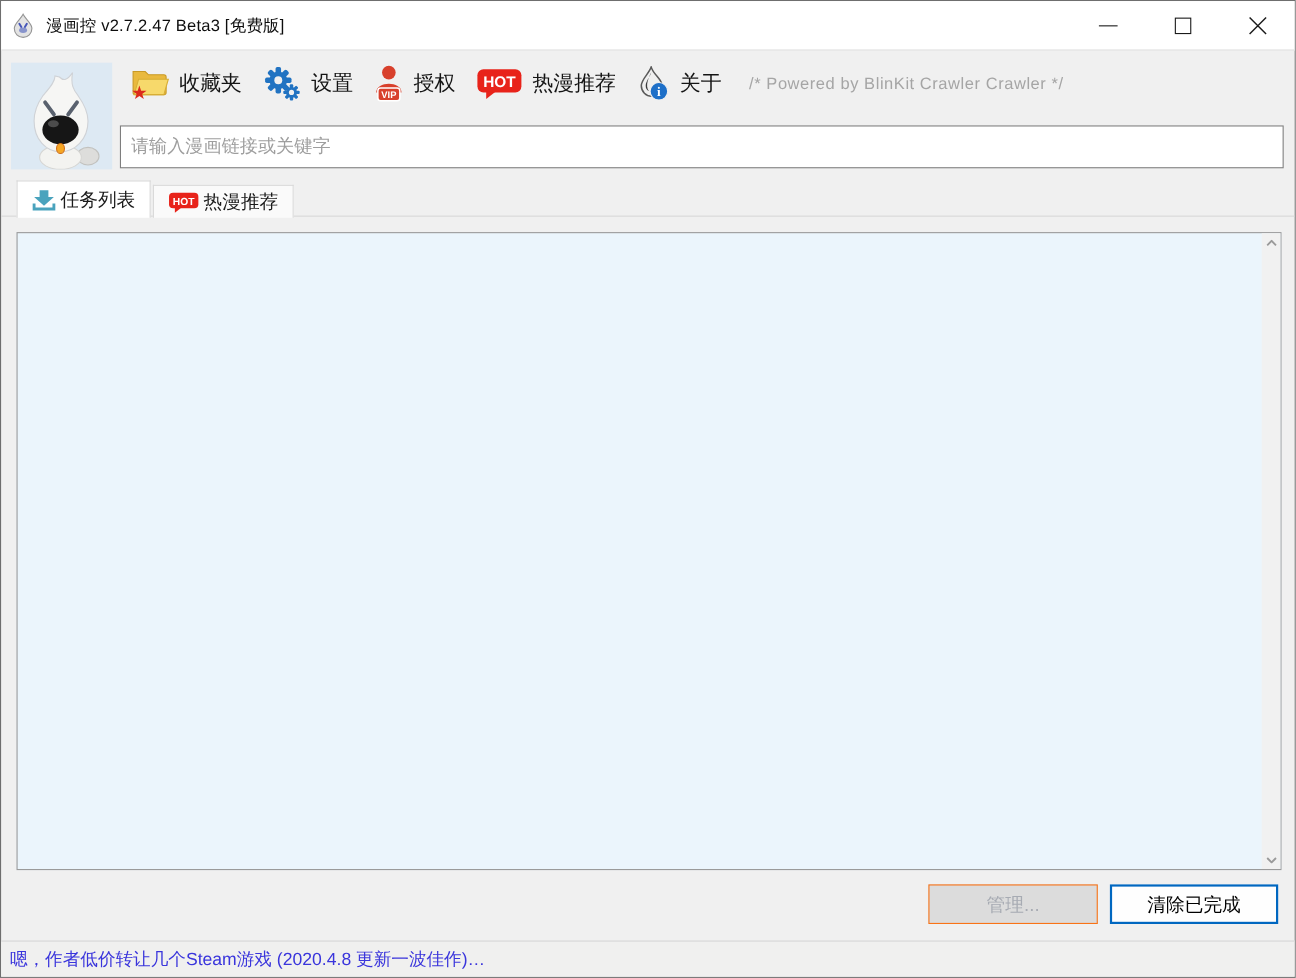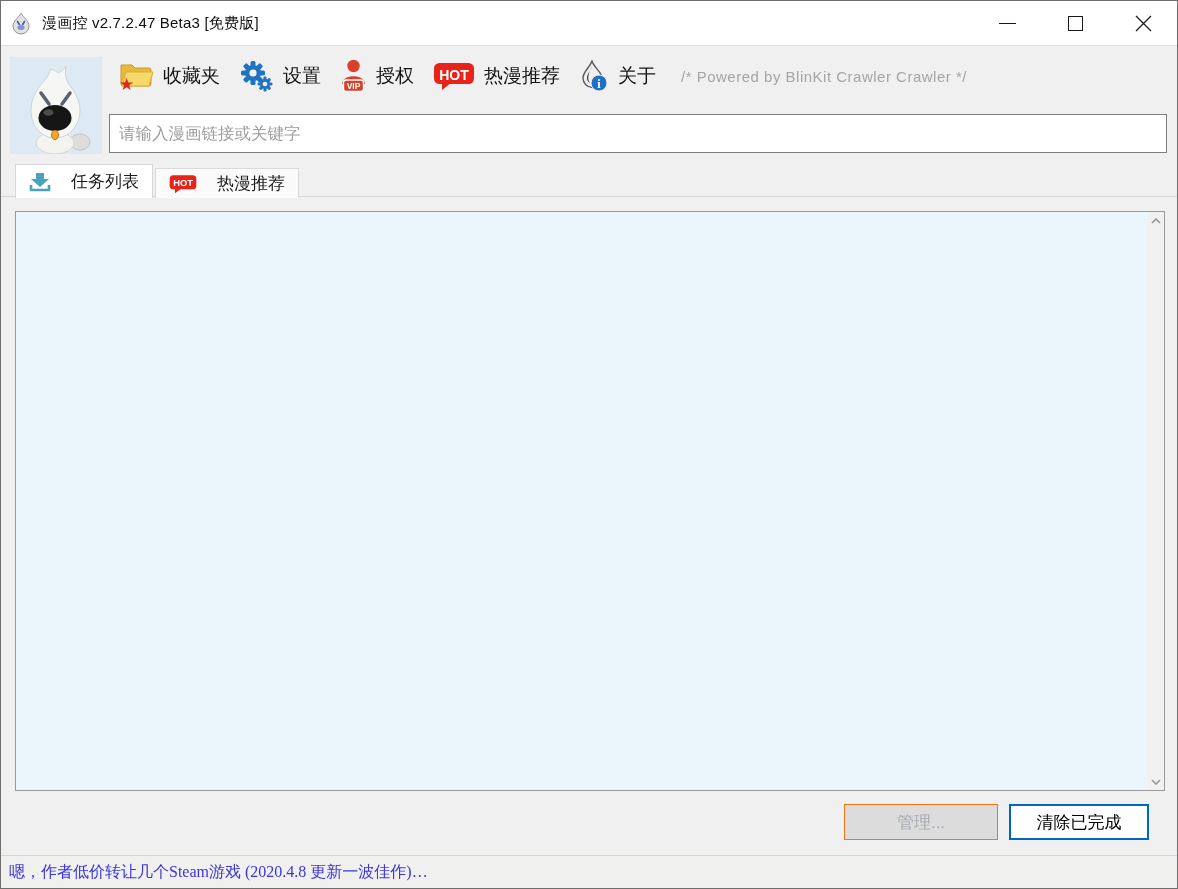--- a/index.html
+++ b/index.html
@@ -40,21 +40,21 @@
     position:absolute; left:108px; top:113px; width:1058px; height:39px;
     border:1px solid #7e7e7e; background:#ffffff; font-size:16.5px;
     padding:0 9px; outline:none; font-family:"Liberation Sans", sans-serif; color:#000;
   }
   .search-input::placeholder { color:#9e9e9e; opacity:1; }
   
   .tabstrip { position:absolute; left:0; top:163px; right:0; height:33px; }
   .tabstrip .baseline { position:absolute; left:0; right:0; bottom:0; height:1px; background:#d8d8d8; }
   .tabs { position:absolute; left:14px; top:0; display:flex; align-items:flex-end; height:34px; }
   .tab {
-    display:flex; align-items:center; gap:20px; padding:0 13px;
+    display:flex; align-items:center; gap:4px; padding:0 13px;
     font-size:17px; color:#1a1a1a; cursor:default; position:relative;
   }
   .tab.active {
     height:34px; background:#ffffff; z-index:2;
     border:1px solid #d8d8d8; border-bottom:none;
   }
   .tab.inactive {
     height:30px; background:#fafafa;
     border:1px solid #dadada; border-bottom:none; margin-left:2px;
   }
@@ -71,28 +71,28 @@
   
   .actions { position:absolute; left:843px; top:803px; display:flex; gap:11px; }
   .btn {
     height:36px; font-size:17px; font-family:"Liberation Sans", sans-serif;
     display:flex; align-items:center; justify-content:center; cursor:default;
   }
   .btn-manage {
     width:154px; background:#dcdcdc; border:1px solid #f97316; color:#a7abb3;
   }
   .btn-clear {
-    width:140px; background:#fefefe; border:2px solid #0067c0; color:#000;
+    width:153px; background:#fefefe; border:2px solid #0067c0; color:#000;
   }
   
   .statusbar {
     position:absolute; left:0; right:0; bottom:0; height:33px;
     background:#f0f0ef; border-top:1px solid #d6d6d6;
     display:flex; align-items:center; padding:0 8px;
-    font-size:16px; color:#3a35dc; white-space:nowrap;font-family:Liberation Serif, serif;
+    font-size:16px; color:#3a35dc; white-space:nowrap;
   }
 </style>
 </head>
 <body>
 
 <div class="window">
 
   <div class="titlebar">
     <svg width="24" height="24" viewBox="0 0 24 24">
       <path d="M12 2 C9.5 7 4 10 4 15 a8 8 0 0 0 16 0 C20 10 14.5 7 12 2 Z" fill="#e3e3e3" stroke="#949494" stroke-width="1"></path>

